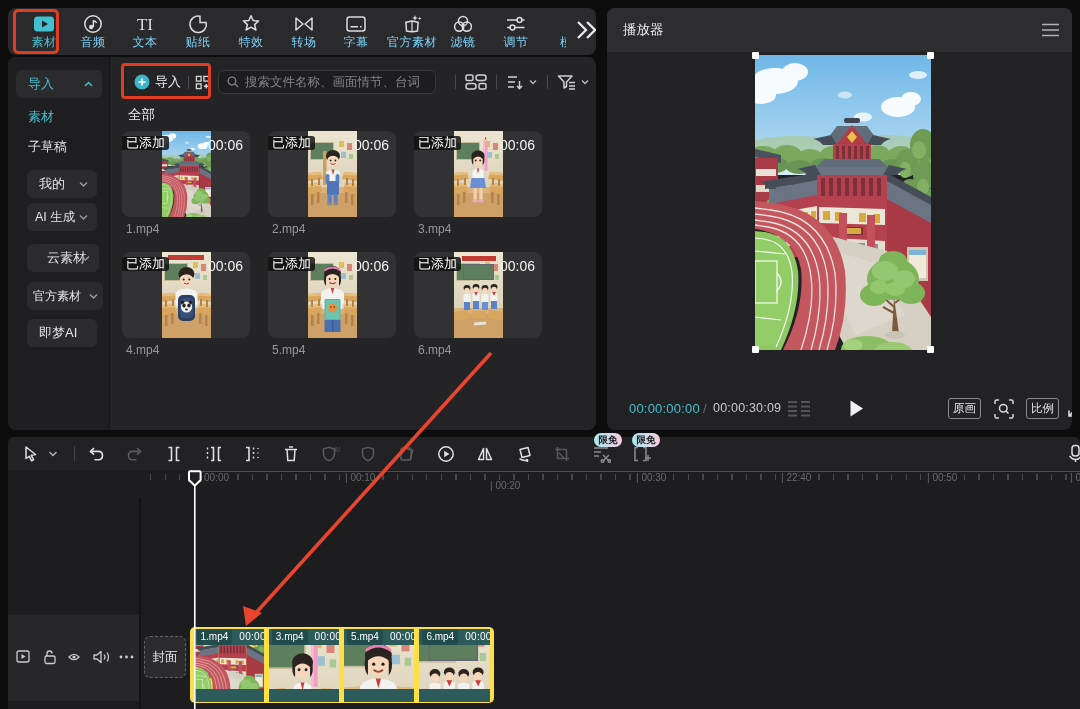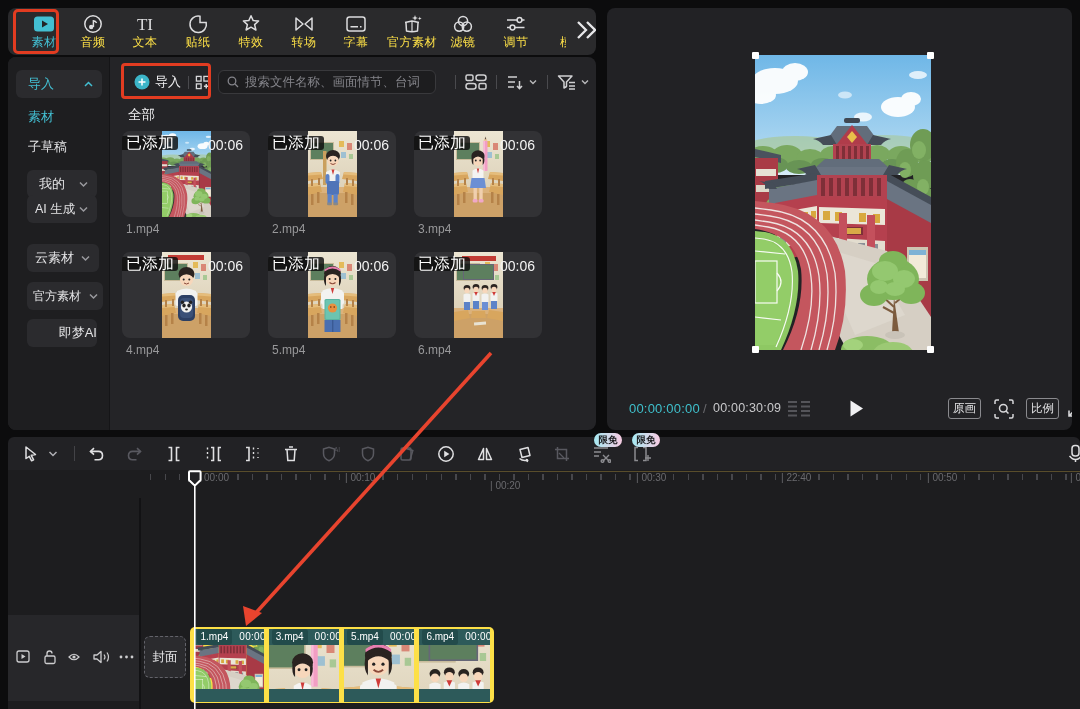--- a/index.html
+++ b/index.html
@@ -5,21 +5,21 @@
   * { margin:0; padding:0; box-sizing:border-box; }
   html,body { width:1080px; height:709px; background:#0c0c0d; overflow:hidden;
     font-family:"Liberation Sans", sans-serif; }
   .abs { position:absolute; }
   #stage { position:relative; width:1080px; height:709px; background:#0c0c0d; }
   svg { display:block; }
 
   
   #topbar { left:8px; top:8px; width:588px; height:47px; background:#2a2a2c;
     border-radius:8px; overflow:hidden; }
-  .tab { position:absolute; top:0; width:54px; height:47px; text-align:center; color:#fde047; }
+  .tab { position:absolute; top:0; width:54px; height:47px; text-align:center; color:#7dd3fc; }
   .tab svg { margin:6px auto 0; }
   .tab .lb { font-size:12px; line-height:14px; margin-top:1px; letter-spacing:.5px;}
   .tab.active { color:#43bfd2; }
   #redbox1 { left:13px; top:9px; width:46px; height:45px; border:3px solid #e23c21;
     border-radius:5px; z-index:40; }
   #redbox2 { left:121px; top:63px; width:90px; height:36px; border:3px solid #e23c21;
     border-radius:4px; z-index:40; }
 
   
   #panel { left:8px; top:57px; width:588px; height:373px; border-radius:8px;
@@ -33,21 +33,21 @@
 
   
   #mediahead { position:absolute; left:102px; top:0; width:486px; height:50px; }
   #searchbar { position:absolute; left:108px; top:13px; width:218px; height:24px;
     background:#1d1d1f; border:1px solid #39393c; border-radius:6px; color:#84848a;
     font-size:12.5px; line-height:22px; }
   .card { position:absolute; width:128px; height:86px; background:#323235;
     border-radius:8px; overflow:hidden; }
   .thumb { position:absolute; top:0; width:49px; height:86px; left:39.5px; }
   .badge { position:absolute; left:0; top:5px; height:14px; background:rgba(14,14,14,.82);
-    border-radius:0 3px 3px 0; color:#fff; font-size:16px; line-height:14px; padding:0 4px; }
+    border-radius:0 3px 3px 0; color:#fff; font-size:13px; line-height:14px; padding:0 4px; }
   .dur { position:absolute; right:7px; top:6px; color:#f2f2f2; font-size:14px; }
   .fname { position:absolute; color:#98989a; font-size:12px; }
 
   
   #player { left:607px; top:8px; width:465px; height:422px; border-radius:8px;
     overflow:hidden; background:#222225; }
   #phead { position:absolute; left:0; top:0; width:100%; height:44px; background:#2d2d30;
     color:#ececee; font-size:13.5px; line-height:44px; padding-left:16px; }
   #preview { position:absolute; left:148px; top:47px; width:176px; height:295px; }
   .handle { position:absolute; width:7px; height:7px; background:#fff; border-radius:1px; z-index:5;}
@@ -562,42 +562,42 @@
       </div>
       <div class="slink" style="top:51px; color:#43bfd2;">素材</div>
       <div class="slink" style="top:81px;">子草稿</div>
       <div class="sbtn" style="top:113px; left:19px; width:70px;">我的
         <span class="car">
             <svg width="9" height="28" viewBox="0 0 9 28" fill="none" stroke="#9a9a9e" stroke-width="1.5">
               <path d="M1,12.5 L4.5,16 L8,12.5"></path>
             </svg>
           </span>
       </div>
-      <div class="sbtn" style="top:138px; left:19px; width:70px; padding-left:8px; font-size:12.5px;">AI 生成
+      <div class="sbtn" style="top:146px; left:19px; width:70px; padding-left:8px; font-size:12.5px;">AI 生成
         <span class="car">
             <svg width="9" height="28" viewBox="0 0 9 28" fill="none" stroke="#9a9a9e" stroke-width="1.5">
               <path d="M1,12.5 L4.5,16 L8,12.5"></path>
             </svg>
           </span>
       </div>
-      <div class="sbtn" style="top:187px; left:19px; width:72px; padding-left:8px;">云素材
+      <div class="sbtn" style="top:187px; left:19px; width:72px; padding-left:20px;">云素材
         <span class="car">
             <svg width="9" height="28" viewBox="0 0 9 28" fill="none" stroke="#9a9a9e" stroke-width="1.5">
               <path d="M1,12.5 L4.5,16 L8,12.5"></path>
             </svg>
           </span>
       </div>
       <div class="sbtn" style="top:225px; left:19px; width:76px; padding-left:6px; font-size:12px;">官方素材
         <span class="car" style="right:5px">
             <svg width="9" height="28" viewBox="0 0 9 28" fill="none" stroke="#9a9a9e" stroke-width="1.5">
               <path d="M1,12.5 L4.5,16 L8,12.5"></path>
             </svg>
           </span>
       </div>
-      <div class="sbtn" style="top:262px; left:19px; width:70px;text-align:right;">即梦AI</div>
+      <div class="sbtn" style="top:262px; left:19px; width:70px;">即梦AI</div>
     </div>
 
     <div id="mediahead">
       <div style="position:absolute; left:24px; top:13px; height:24px; display:flex; align-items:center; color:#f0f0f2; font-size:13px;">
         <svg width="16" height="16" viewBox="0 0 17 17" style="margin-right:5px">
           <circle cx="8.5" cy="8.5" r="8" fill="#3cb5c8"></circle>
           <path d="M8.5,4.8 V12.2 M4.8,8.5 H12.2" stroke="#fff" stroke-width="1.6"></path>
         </svg>导入
         <div style="width:1px; height:13px; background:#4a4a4e; margin:0 6px 0 7px;"></div>
         <svg width="15" height="15" viewBox="0 0 16 16" fill="none" stroke="#d8d8da" stroke-width="1.4">
@@ -686,20 +686,25 @@
     </div>
     <div class="fname" style="left:118px; top:165px;">1.mp4</div>
     <div class="fname" style="left:264px; top:165px;">2.mp4</div>
     <div class="fname" style="left:410px; top:165px;">3.mp4</div>
     <div class="fname" style="left:118px; top:286px;">4.mp4</div>
     <div class="fname" style="left:264px; top:286px;">5.mp4</div>
     <div class="fname" style="left:410px; top:286px;">6.mp4</div>
   </div>
 
   <div id="player" class="abs">
+    <div id="phead">播放器
+      <svg width="17" height="14" viewBox="0 0 17 14" stroke="#b4b4b6" stroke-width="1.6" style="position:absolute; right:13px; top:15px;">
+        <path d="M0,1.5 H17 M0,7 H17 M0,12.5 H17"></path>
+      </svg>
+    </div>
     <div id="preview">
       <svg width="176" height="295">
           <use href="#school" width="176" height="295"></use>
         </svg>
       <div class="handle" style="left:-3px; top:-3px;"></div>
       <div class="handle" style="right:-3px; top:-3px;"></div>
       <div class="handle" style="left:-3px; bottom:-3px;"></div>
       <div class="handle" style="right:-3px; bottom:-3px;"></div>
     </div>
     <div id="pctrl">

